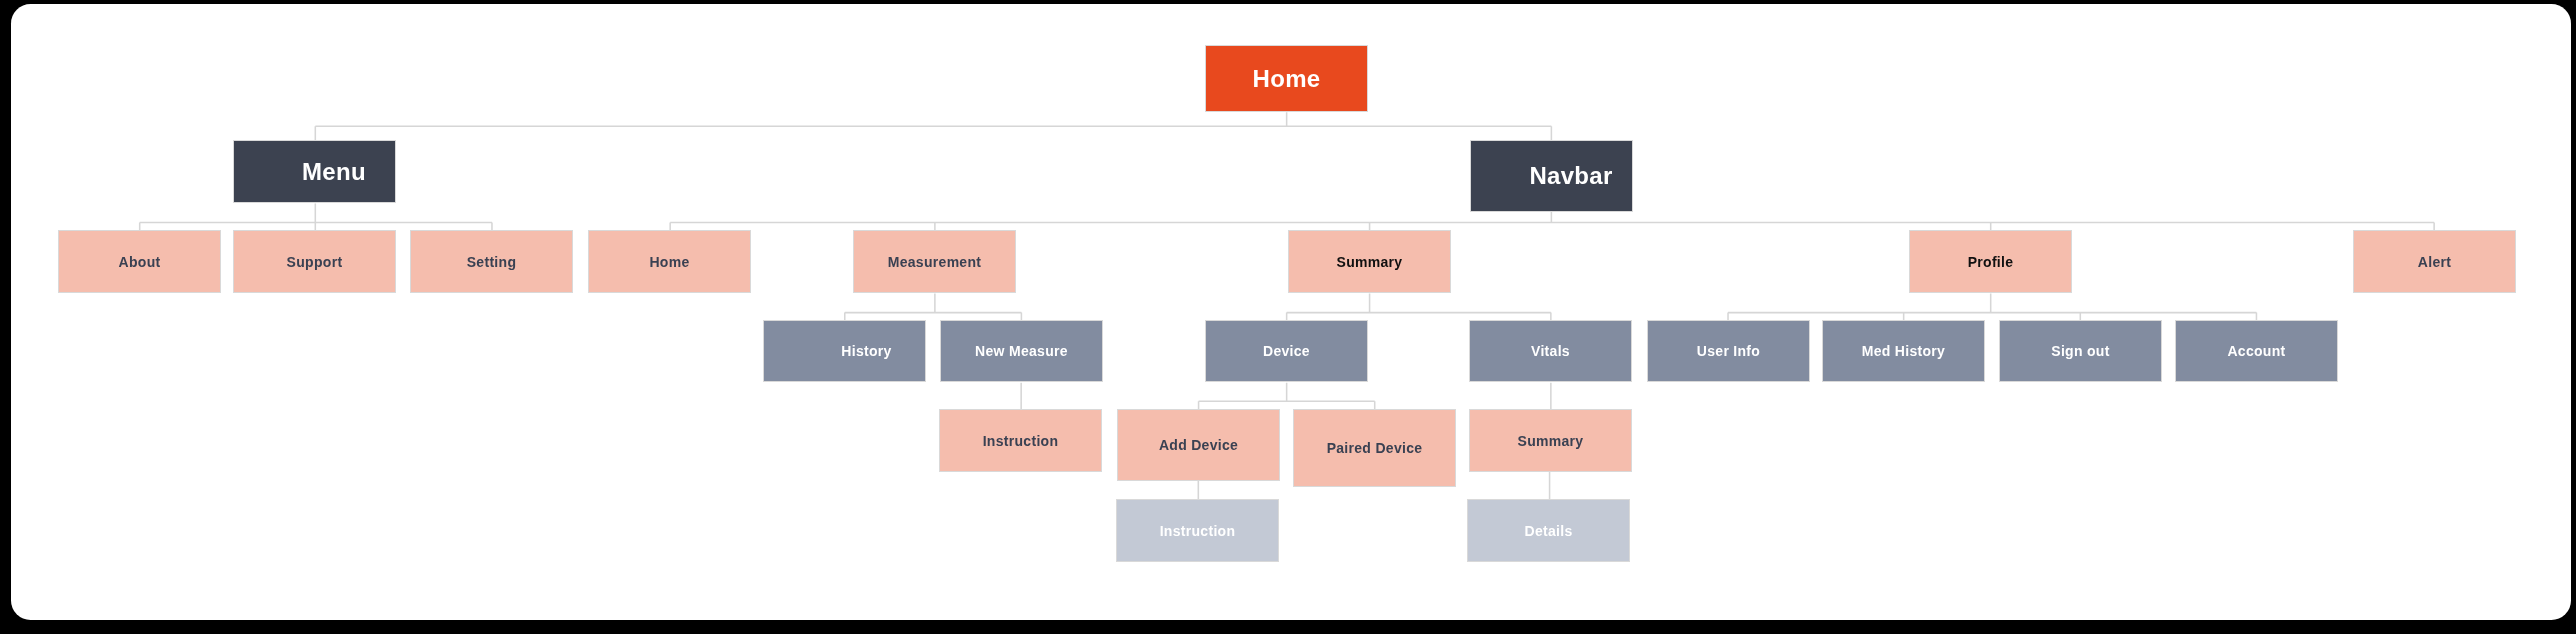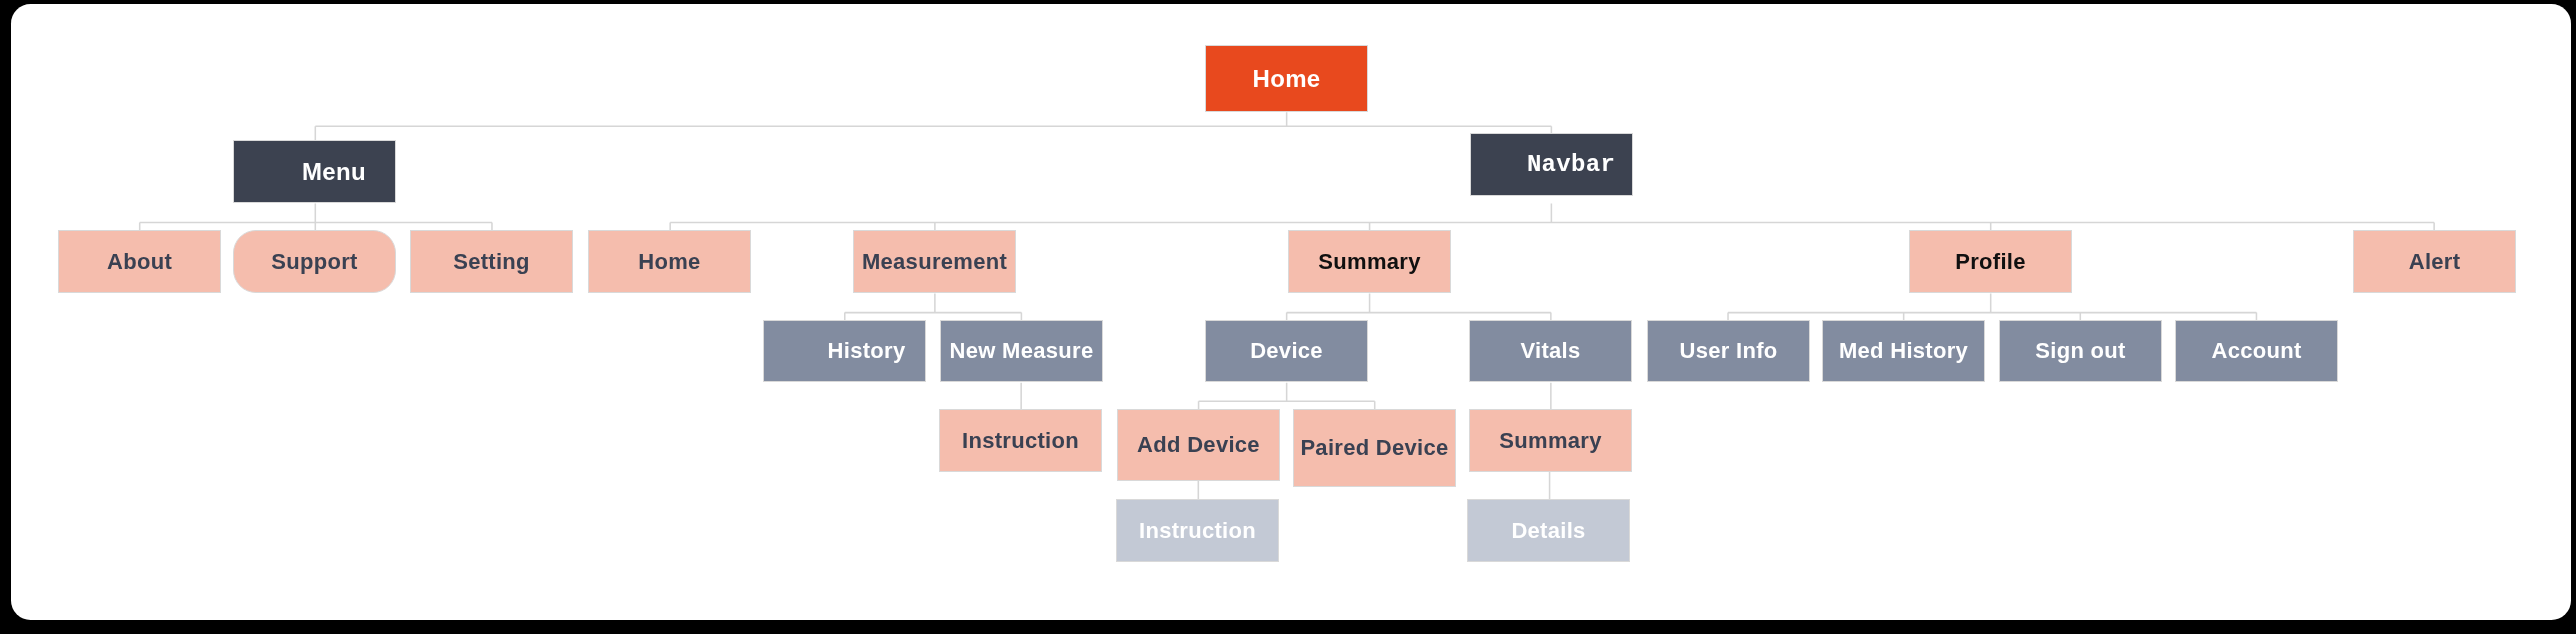--- a/index.html
+++ b/index.html
@@ -18,21 +18,21 @@
   svg.connectors{
     position:absolute;left:0;top:0;
     pointer-events:none;
   }
   .node{
     position:absolute;
     box-sizing:border-box;
     display:flex;align-items:center;justify-content:center;
     border:1.5px solid #d9d9d9;
     font-weight:bold;
-    font-size:22px;
+    font-size:14px;
     white-space:nowrap;
     letter-spacing:0.3px;
   }
   .node.root {background:#e8491e;color:#ffffff;font-size:24px;}
   .node.dark {background:#3c4250;color:#ffffff;font-size:24px;padding-left:39px;}
   .node.pink {background:#f5bdad;color:#3a4152;}
   .node.pink-bold{background:#f5bdad;color:#101010;}
   .node.gray {background:#828ca0;color:#ffffff;}
   .node.light{background:#c3c9d5;color:#ffffff;}
 </style>
@@ -44,27 +44,27 @@
   <svg class="connectors" id="connectors" width="2580" height="634" viewBox="0 0 5007 1231">
       <path d="M 2497 218 V 245 M 611 245 H 3011 M 611 245 V 272 M 3011 245 V 272 M 611 395 V 432 M 270 432 H 954 M 270 432 V 447 M 611 432 V 447 M 954 432 V 447 M 3011 395 V 432 M 1300 432 H 4725 M 1300 432 V 447 M 1814 432 V 447 M 2658 432 V 447 M 3864 432 V 447 M 4725 432 V 447 M 1814 570 V 607 M 1639 607 H 1982 M 1639 607 V 622 M 1982 607 V 622 M 2658 570 V 607 M 2497 607 H 3010 M 2497 607 V 622 M 3010 607 V 622 M 3864 570 V 607 M 3354 607 H 4380 M 3354 607 V 622 M 3695 607 V 622 M 4038 607 V 622 M 4380 607 V 622 M 1981.5 743 V 794 M 2497 743 V 779 M 2326 779 H 2668 M 2326 779 V 794 M 2668 779 V 794 M 3010 743 V 794 M 2325.5 916 V 969 M 3007.5 916 V 969" fill="none" stroke="#d6d6d6" stroke-width="3"></path>
     </svg>
   <div id="nodes-layer">
       <div class="node root" style="left: 1205px; top: 45px; width: 163px; height: 67px;">
         <span>Home</span>
       </div>
       <div class="node dark" style="left: 233px; top: 140px; width: 163px; height: 63px;">
         <span>Menu</span>
       </div>
-      <div class="node dark" style="left: 1470px; top: 133px; width: 163px; height: 63px; font-family: Liberation Mono, monospace;">
+      <div class="node dark" style="left: 1470px; top: 140px; width: 163px; height: 72px;">
         <span>Navbar</span>
       </div>
       <div class="node pink" style="left: 58px; top: 230px; width: 163px; height: 63px;">
         <span>About</span>
       </div>
-      <div class="node pink" style="left: 233px; top: 230px; width: 163px; height: 63px; border-radius: 23px;">
+      <div class="node pink" style="left: 233px; top: 230px; width: 163px; height: 63px;">
         <span>Support</span>
       </div>
       <div class="node pink" style="left: 410px; top: 230px; width: 163px; height: 63px;">
         <span>Setting</span>
       </div>
       <div class="node pink" style="left: 588px; top: 230px; width: 163px; height: 63px;">
         <span>Home</span>
       </div>
       <div class="node pink" style="left: 853px; top: 230px; width: 163px; height: 63px;">
         <span>Measurement</span>

